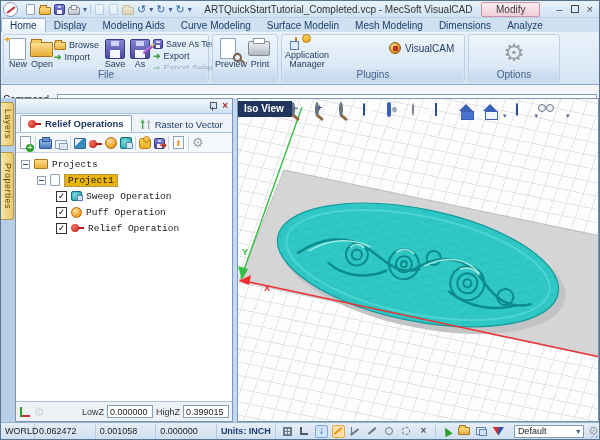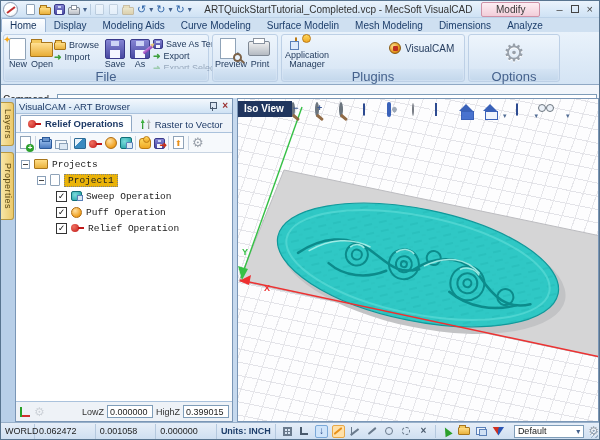--- a/index.html
+++ b/index.html
@@ -47,21 +47,21 @@
   .rtab.active { background:linear-gradient(#fdfeff,#e8f1fb); border:1px solid #9ab4d4; border-bottom:none;
     border-radius:2px 2px 0 0; color:#16335c; }
   #tabrow .spring { flex:1; }
 
   
   #ribbon { position:absolute; left:0; top:31px; right:0; height:53px;
     background:linear-gradient(#e9f2fb,#d4e4f4); border-bottom:1px solid #8fa8c4; }
   .rgroup { position:absolute; top:2px; bottom:2px; border:1px solid #bdd0e6; border-radius:3px;
     background:linear-gradient(#eef5fc,#dbe8f6 70%,#cfdff1); }
   .rg-label { position:absolute; left:1px; right:1px; bottom:1px; height:11px; text-align:center;
-    font-size:13px; color:#44618c; background:linear-gradient(#d5e4f4,#c4d8ec); border-radius:0 0 2px 2px; }
+    font-size:10px; color:#44618c; background:linear-gradient(#d5e4f4,#c4d8ec); border-radius:0 0 2px 2px; }
   .rg-body { position:absolute; left:2px; right:2px; top:1px; bottom:12px; display:flex; align-items:stretch; }
   .rbtn-big { width:31px; display:flex; flex-direction:column; align-items:center; padding-top:2px; gap:1px; }
   .rbtn-big .cap { font-size:9px; color:#243c5e; text-align:center; line-height:9px; }
   .smallcol { display:flex; flex-direction:column; justify-content:flex-start; padding-top:3px; gap:2px; }
   .rbtn-sm { display:flex; align-items:center; gap:3px; font-size:9px; color:#243c5e; white-space:nowrap; }
   .rsep { width:1px; background:#c2d4e8; margin:2px 2px; }
   .icon24 { width:24px; height:24px; position:relative; }
   .star { position:absolute; left:-3px; top:-3px; color:#f3a81c; font-size:10px; line-height:10px; text-shadow:0 0 1px #fff; }
   .bigpage { position:absolute; left:3px; top:0; width:17px; height:22px; background:#fff;
     border:1px solid #8fa3b8; border-radius:1px; }
@@ -405,21 +405,20 @@
 
   <div id="main">
 
     <div id="sidestrip">
       <div class="vtab">Layers</div>
       <div class="vtab" style="padding:10px 0">Properties</div>
     </div>
 
     <div id="panel">
       <div class="phdr">
-        <span>VisualCAM - ART Browser</span>
         <span class="spring"></span>
         <span class="pin"></span>
         <span class="pclose">×</span>
       </div>
       <div class="ptabs">
         <span class="ptab active">
           <span class="keyicon"></span>
           <span>Relief Operations</span>
         </span>
         <span class="ptab">

